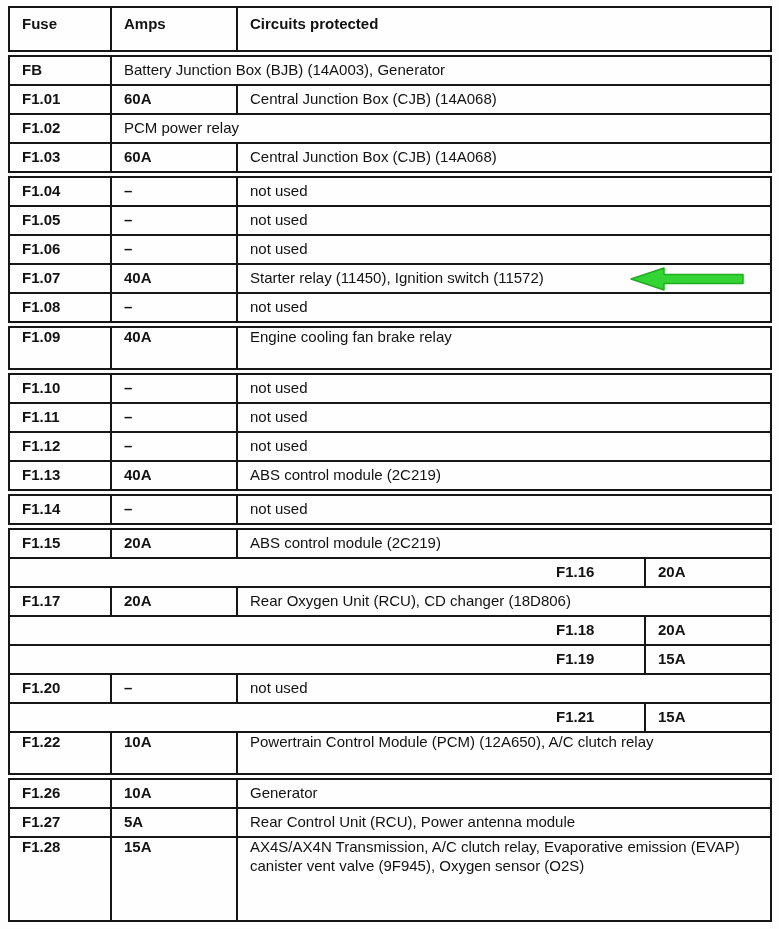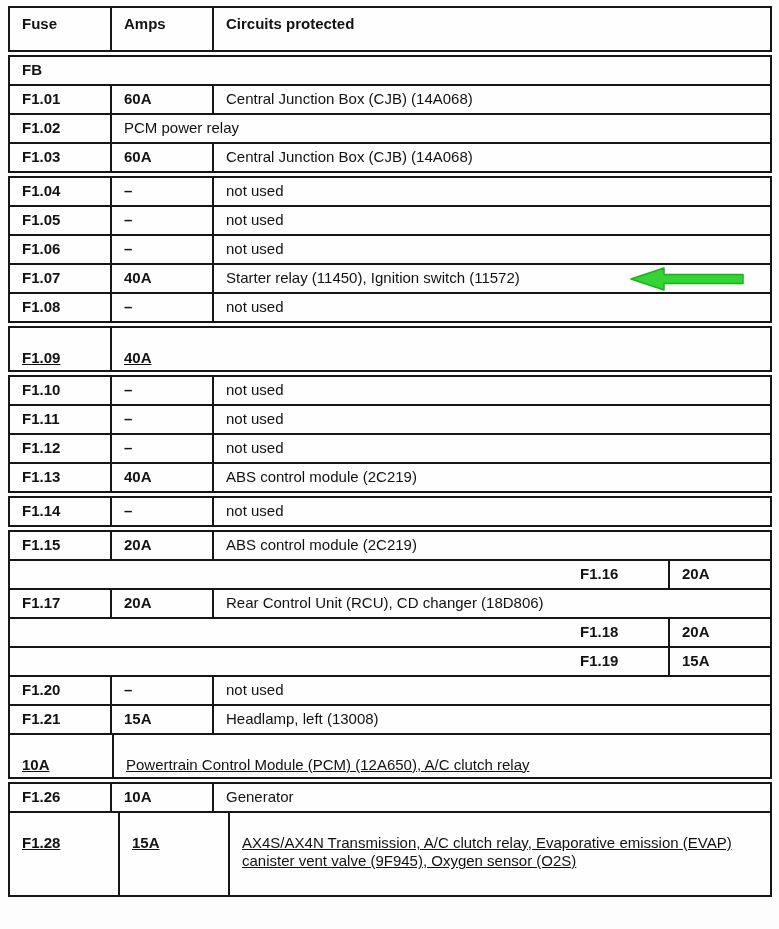--- a/index.html
+++ b/index.html
@@ -36,37 +36,36 @@
     box-sizing: border-box;
     padding: 2px 8px 2px 12px;
     color: #121212;
     font-size: 15px;
     line-height: 1.25;
   }
   .cell + .cell {
     border-left: 2px solid #161616;
   }
   .c-fuse  { width: 100px; flex: none; font-weight: 700; border-radius: 21px; }
-  .c-amps  { width: 102px; flex: none; font-weight: 700; }
+  .c-amps  { width: 126px; flex: none; font-weight: 700; }
   .c-circuit { flex: 1 1 auto; position: relative; }
   
   .row.header { min-height: 42px; }
   .row.header .cell {
     font-weight: 700;
     align-items: flex-start;
     padding-top: 7px;
   }
   
   .row.tall { min-height: 40px; }
-  .row.xtall { min-height: 82px; gap: 8px; }
+  .row.xtall { min-height: 82px; }
   .row.tall .cell,
   .row.xtall .cell {
     align-items: flex-start;
-    padding-top: 21px;
-    text-decoration: underline;
+    padding-top: 0;
   }
   
   .arrow-wrap {
     position: absolute;
     right: 26px;
     top: 50%;
     transform: translateY(-50%);
     line-height: 0;
     pointer-events: none;
   }
@@ -81,20 +80,21 @@
       <div class="cell c-fuse">Fuse</div>
       <div class="cell c-amps">Amps</div>
       <div class="cell c-circuit">Circuits protected</div>
     </div>
   </div>
 
   <div id="groups">
       <div class="group">
   <div class="row">
     <div class="cell c-fuse">FB</div>
+    <div class="cell c-circuit">Battery Junction Box (BJB) (14A003), Generator</div>
   </div>
 
   <div class="row">
     <div class="cell c-fuse">F1.01</div>
     <div class="cell c-amps">60A</div>
     <div class="cell c-circuit">Central Junction Box (CJB) (14A068)</div>
   </div>
 
   <div class="row">
     <div class="cell c-fuse">F1.02</div>
@@ -141,20 +141,21 @@
   <div class="row">
     <div class="cell c-fuse">F1.08</div>
     <div class="cell c-amps">–</div>
     <div class="cell c-circuit">not used</div>
   </div>
 </div>
       <div class="group">
   <div class="row tall">
     <div class="cell c-fuse">F1.09</div>
     <div class="cell c-amps">40A</div>
+    <div class="cell c-circuit">Engine cooling fan brake relay</div>
   </div>
 </div>
       <div class="group">
   <div class="row">
     <div class="cell c-fuse">F1.10</div>
     <div class="cell c-amps">–</div>
     <div class="cell c-circuit">not used</div>
   </div>
 
   <div class="row">
@@ -190,21 +191,21 @@
   </div>
 
   <div class="row">
     <div class="cell c-fuse">F1.16</div>
     <div class="cell c-amps">20A</div>
   </div>
 
   <div class="row">
     <div class="cell c-fuse">F1.17</div>
     <div class="cell c-amps">20A</div>
-    <div class="cell c-circuit">Rear Control Unit (RCU), CD changer (18D806)</div>
+    <div class="cell c-circuit">Rear Oxygen Unit (RCU), CD changer (18D806)</div>
   </div>
 
   <div class="row">
     <div class="cell c-fuse">F1.18</div>
     <div class="cell c-amps">20A</div>
   </div>
 
   <div class="row">
     <div class="cell c-fuse">F1.19</div>
     <div class="cell c-amps">15A</div>
@@ -212,35 +213,40 @@
 
   <div class="row">
     <div class="cell c-fuse">F1.20</div>
     <div class="cell c-amps">–</div>
     <div class="cell c-circuit">not used</div>
   </div>
 
   <div class="row">
     <div class="cell c-fuse">F1.21</div>
     <div class="cell c-amps">15A</div>
-    <div class="cell c-circuit">Headlamp, left (13008)</div>
   </div>
 
   <div class="row tall">
+    <div class="cell c-fuse">F1.22</div>
     <div class="cell c-amps">10A</div>
     <div class="cell c-circuit">Powertrain Control Module (PCM) (12A650), A/C clutch relay</div>
   </div>
 </div>
       <div class="group">
   <div class="row">
     <div class="cell c-fuse">F1.26</div>
     <div class="cell c-amps">10A</div>
     <div class="cell c-circuit">Generator</div>
   </div>
 
+  <div class="row">
+    <div class="cell c-fuse">F1.27</div>
+    <div class="cell c-amps">5A</div>
+    <div class="cell c-circuit">Rear Control Unit (RCU), Power antenna module</div>
+  </div>
 
   <div class="row xtall">
     <div class="cell c-fuse">F1.28</div>
     <div class="cell c-amps">15A</div>
     <div class="cell c-circuit">AX4S/AX4N Transmission, A/C clutch relay, Evaporative emission (EVAP) canister vent valve (9F945), Oxygen sensor (O2S)</div>
   </div>
 </div>
     </div>
 
 </div>

